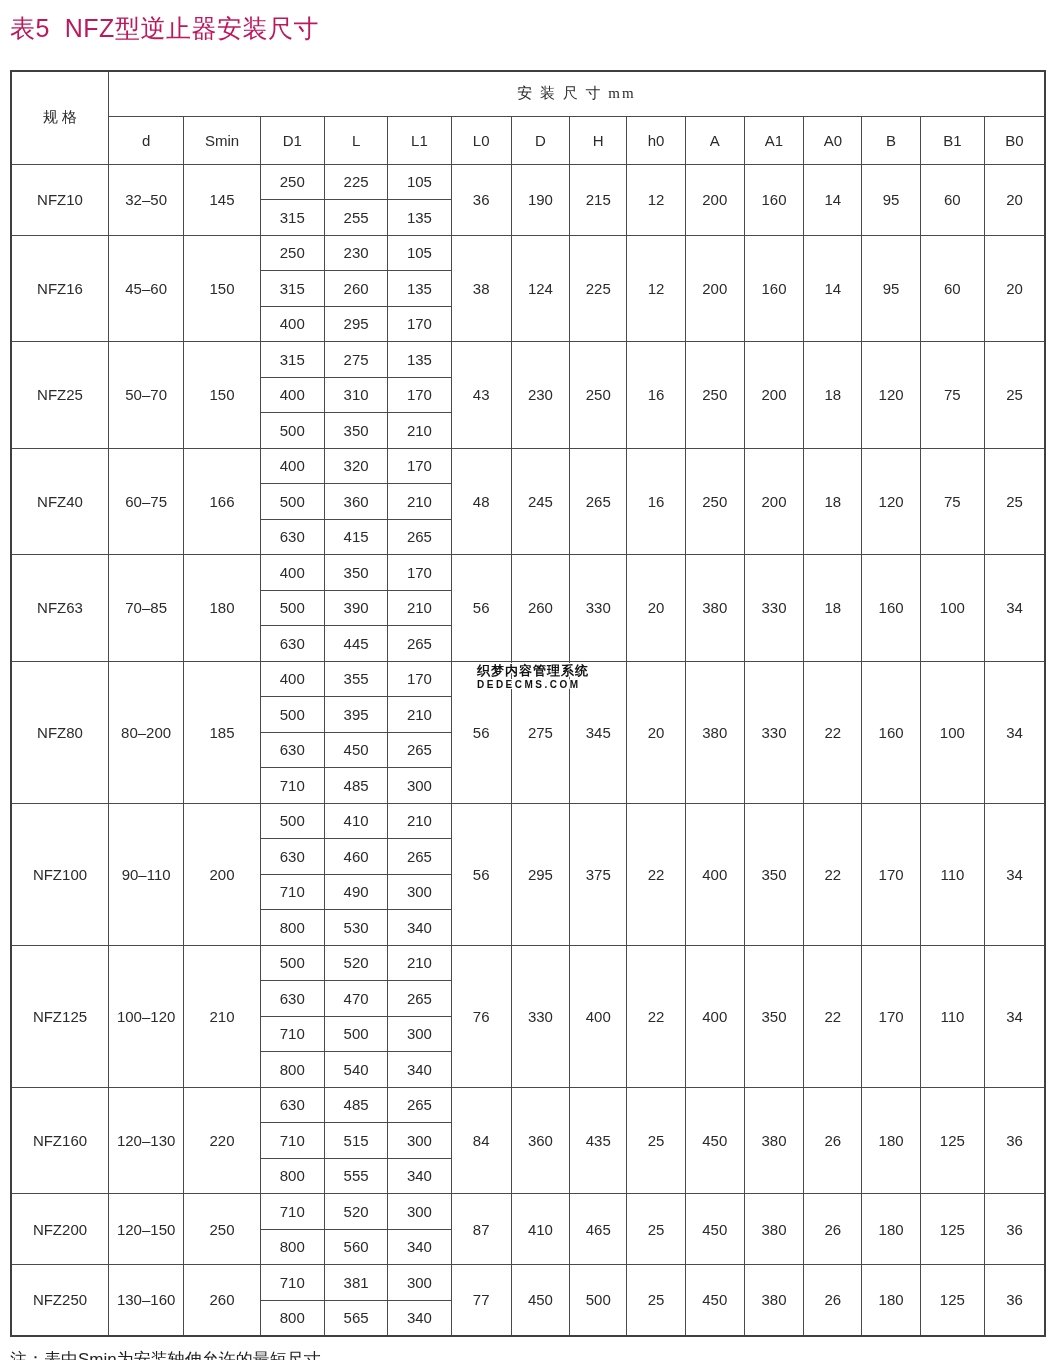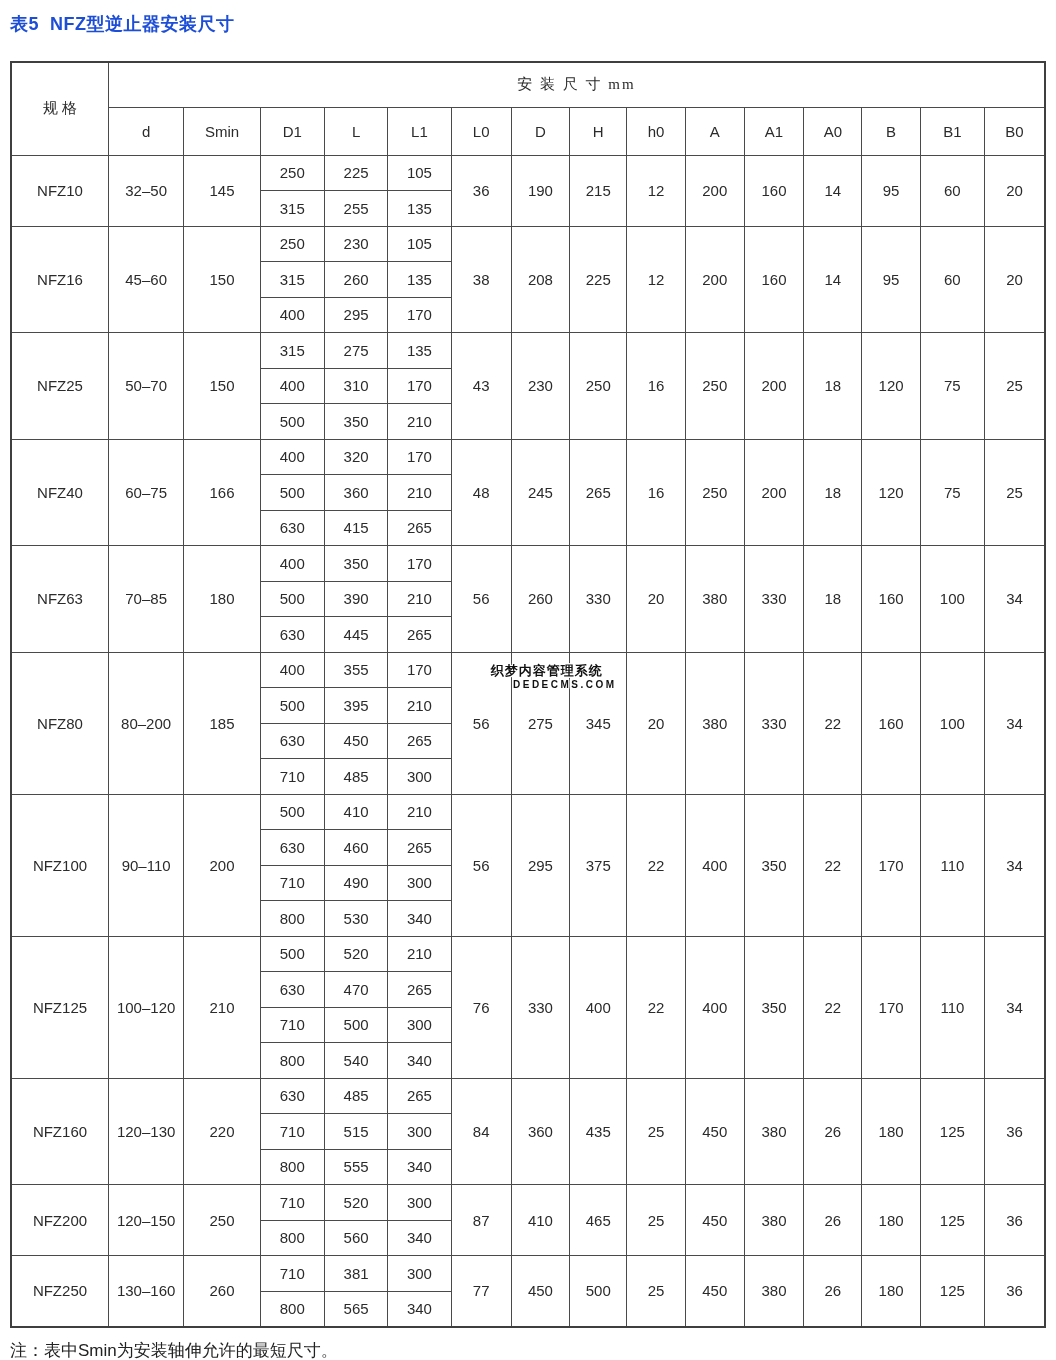--- a/index.html
+++ b/index.html
@@ -11,23 +11,23 @@
     color: #2b2b2b;
     position: relative;
   }
   .page {
     position: relative;
     width: 1056px;
     min-height: 1360px;
     padding: 12px 10px 10px 10px;
   }
   .doc-title {
-    font-size: 18px;
-    font-weight: bold;
-    color: #1d4ed8;
+    font-size: 25px;
+    font-weight: normal;
+    color: #be185d;
     white-space: pre-wrap;
     letter-spacing: 0.5px;
   }
   table.dim-table {
     border-collapse: collapse;
     table-layout: fixed;
     width: 1036px;
     margin-top: 25px;
     border: 2px solid #3f3f3f;
   }
@@ -66,21 +66,21 @@
   .doc-note {
     margin-top: 11px;
     font-size: 17px;
     color: #222;
   }
   .watermark {
     position: absolute;
     left: 477px;
     top: 663px;
     z-index: 5;
-    text-align: center;
+    text-align: left;
     line-height: 1.25;
     color: #111;
     pointer-events: none;
   }
   .watermark .wm-cn {
     font-size: 13px;
     font-weight: bold;
     letter-spacing: 1px;
     text-shadow:
       -1px -1px 0 #fff, 1px -1px 0 #fff,
@@ -90,21 +90,20 @@
   }
   .watermark .wm-en {
     font-size: 10px;
     font-weight: bold;
     letter-spacing: 2.5px;
     text-shadow:
       -1px -1px 0 #fff, 1px -1px 0 #fff,
       -1px  1px 0 #fff, 1px  1px 0 #fff,
        0   -1px 0 #fff, 0    1px 0 #fff,
       -1px  0   0 #fff, 1px  0   0 #fff;
-    margin-left: 36px;
   }
 </style>
 </head>
 <body>
 
 <div class="page">
 
   <div class="doc-title">表5  NFZ型逆止器安装尺寸</div>
 
   <table class="dim-table">
@@ -174,21 +173,21 @@
           <td>135</td>
         </tr>
         <tr class="data-row">
           <td rowspan="3">NFZ16</td>
           <td rowspan="3">45–60</td>
           <td rowspan="3">150</td>
           <td>250</td>
           <td>230</td>
           <td>105</td>
           <td rowspan="3">38</td>
-          <td rowspan="3">208</td>
+          <td rowspan="3">124</td>
           <td rowspan="3">225</td>
           <td rowspan="3">12</td>
           <td rowspan="3">200</td>
           <td rowspan="3">160</td>
           <td rowspan="3">14</td>
           <td rowspan="3">95</td>
           <td rowspan="3">60</td>
           <td rowspan="3">20</td>
         </tr>
         <tr class="data-row">

